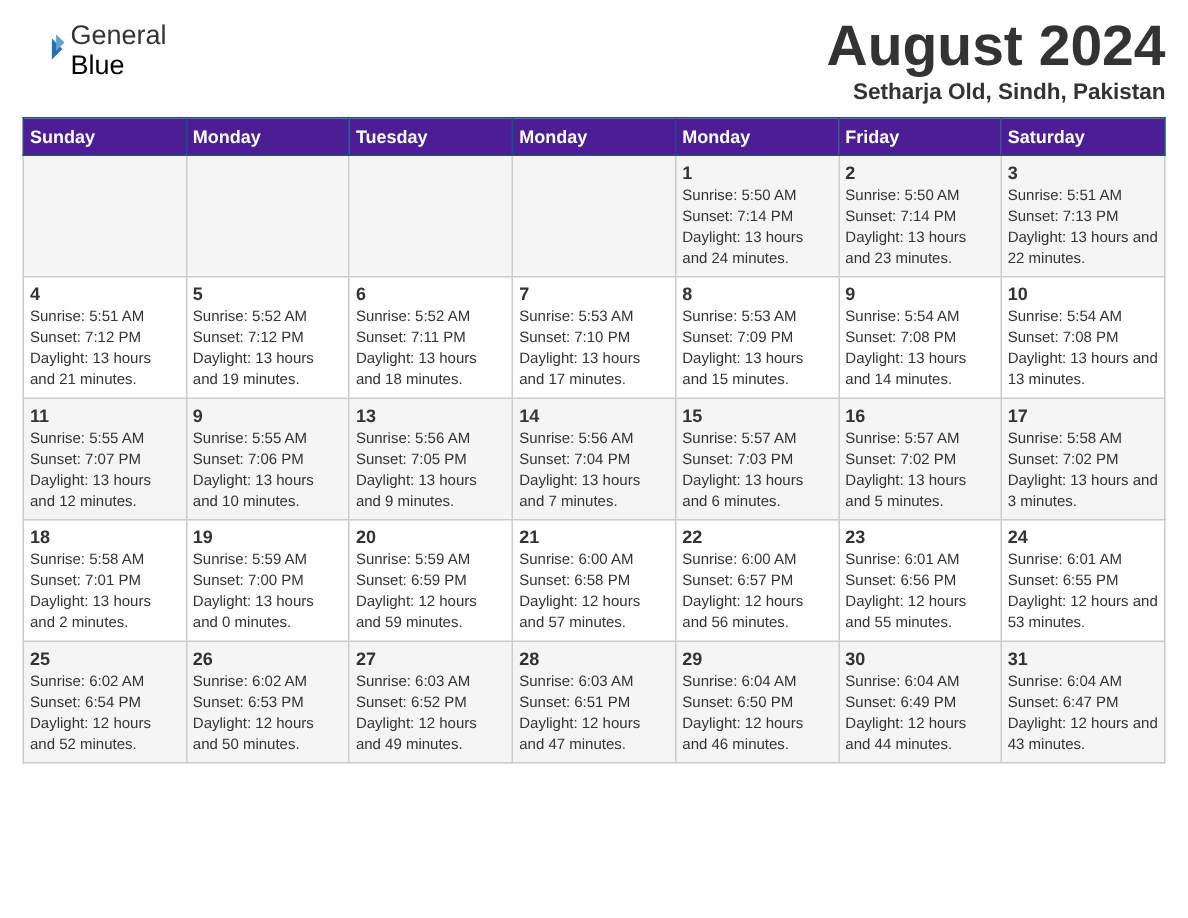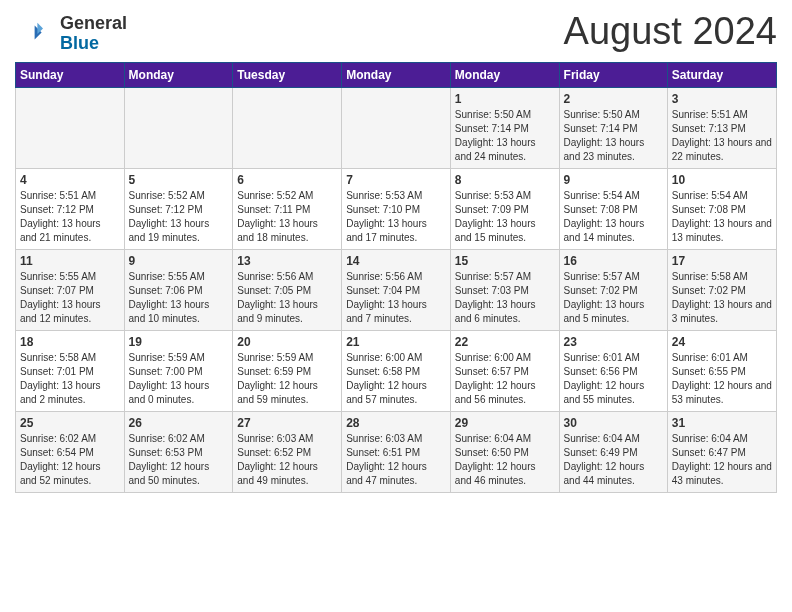--- a/index.html
+++ b/index.html
@@ -18,37 +18,36 @@
     }
     .logo {
       display: flex;
       align-items: center;
       margin-top: 4px;
     }
     .logo-text {
       display: flex;
       flex-direction: column;
       font-size: 18px;
-      font-weight: bold;
+      font-weight: normal;
       line-height: 1.1;
-      margin-left: 13px;
     }
     .logo-general { color: #333; }
-    .logo-blue { color: #0369a1; }
+    .logo-blue { color: #000000; }
     .logo-icon {
       width: 28px;
       height: 28px;
       margin-right: 4px;
     }
     .title-area {
       text-align: right;
     }
     .month-title {
       font-size: 38px;
-      font-weight: normal;
+      font-weight: bold;
       color: #333;
     }
     .location {
       font-size: 15px;
       color: #333;
       font-weight: bold;
     }
     table {
       width: 100%;
       border-collapse: collapse;
@@ -101,20 +100,21 @@
       <polygon points="28,8 38,18 28,28" fill="#2a6db5"></polygon>
       <polygon points="32,4 40,12 32,20" fill="#5ba3d9"></polygon>
     </svg>
     <div class="logo-text">
       <span class="logo-general">General</span>
       <span class="logo-blue">Blue</span>
     </div>
   </div>
   <div class="title-area">
     <div class="month-title">August 2024</div>
+    <div class="location">Setharja Old, Sindh, Pakistan</div>
   </div>
 </div>
 
 <table>
   <thead>
     <tr>
     <th>Sunday</th>
         <th>Monday</th>
         <th>Tuesday</th>
         <th>Monday</th>

